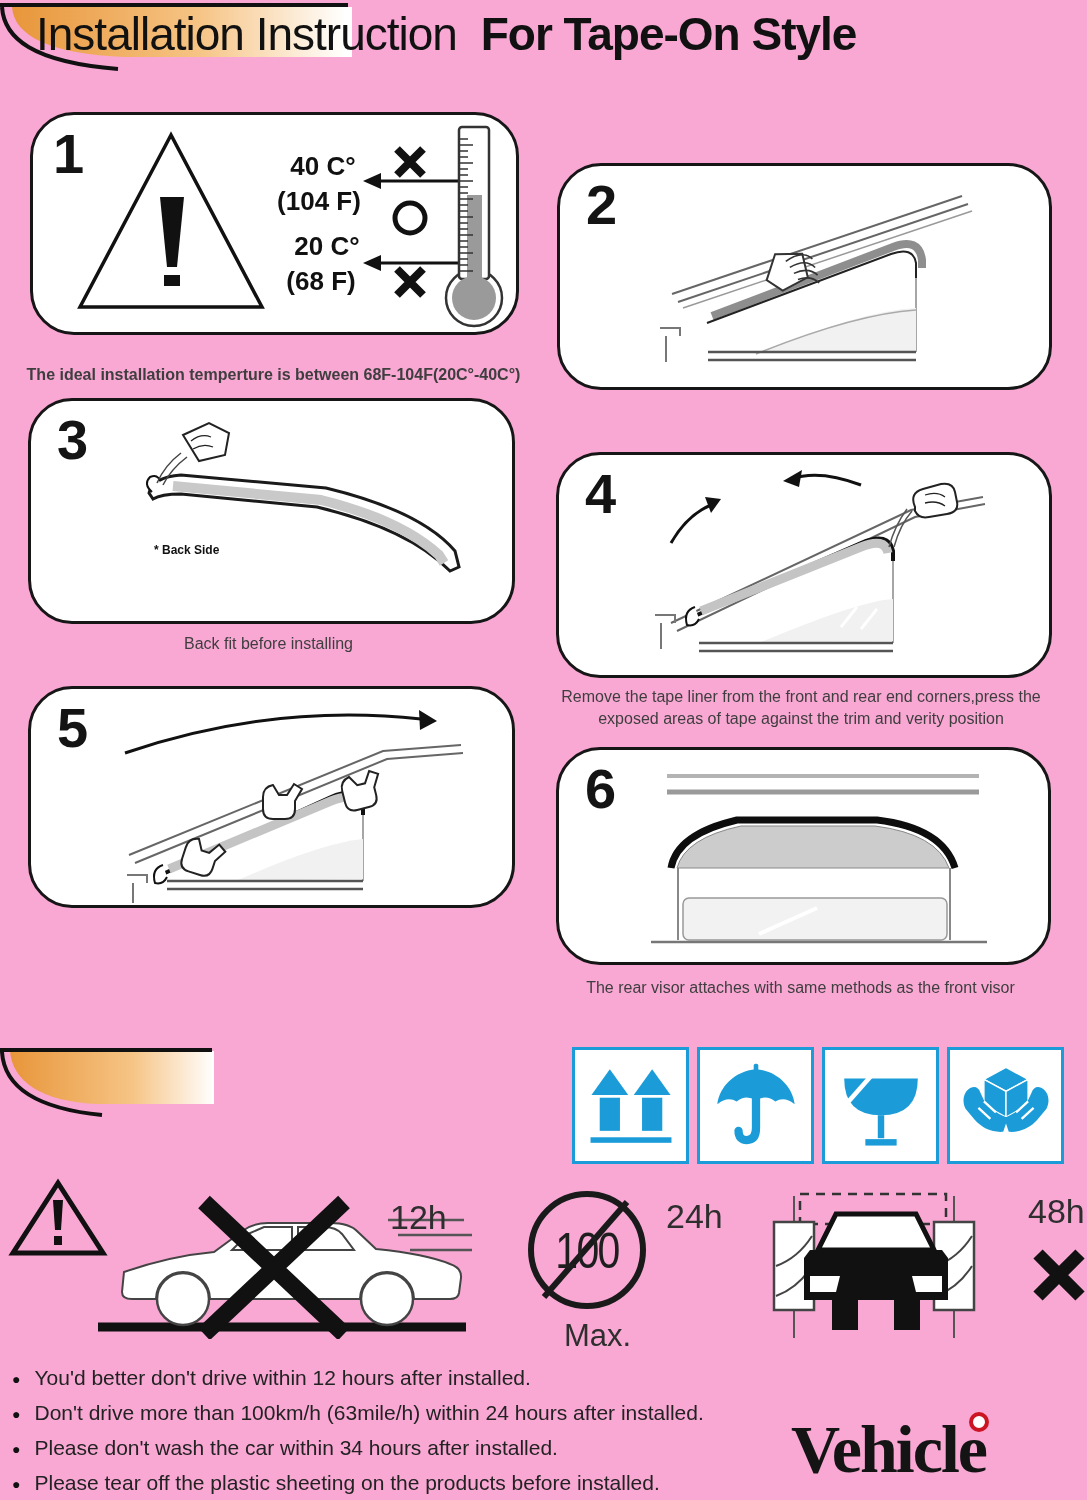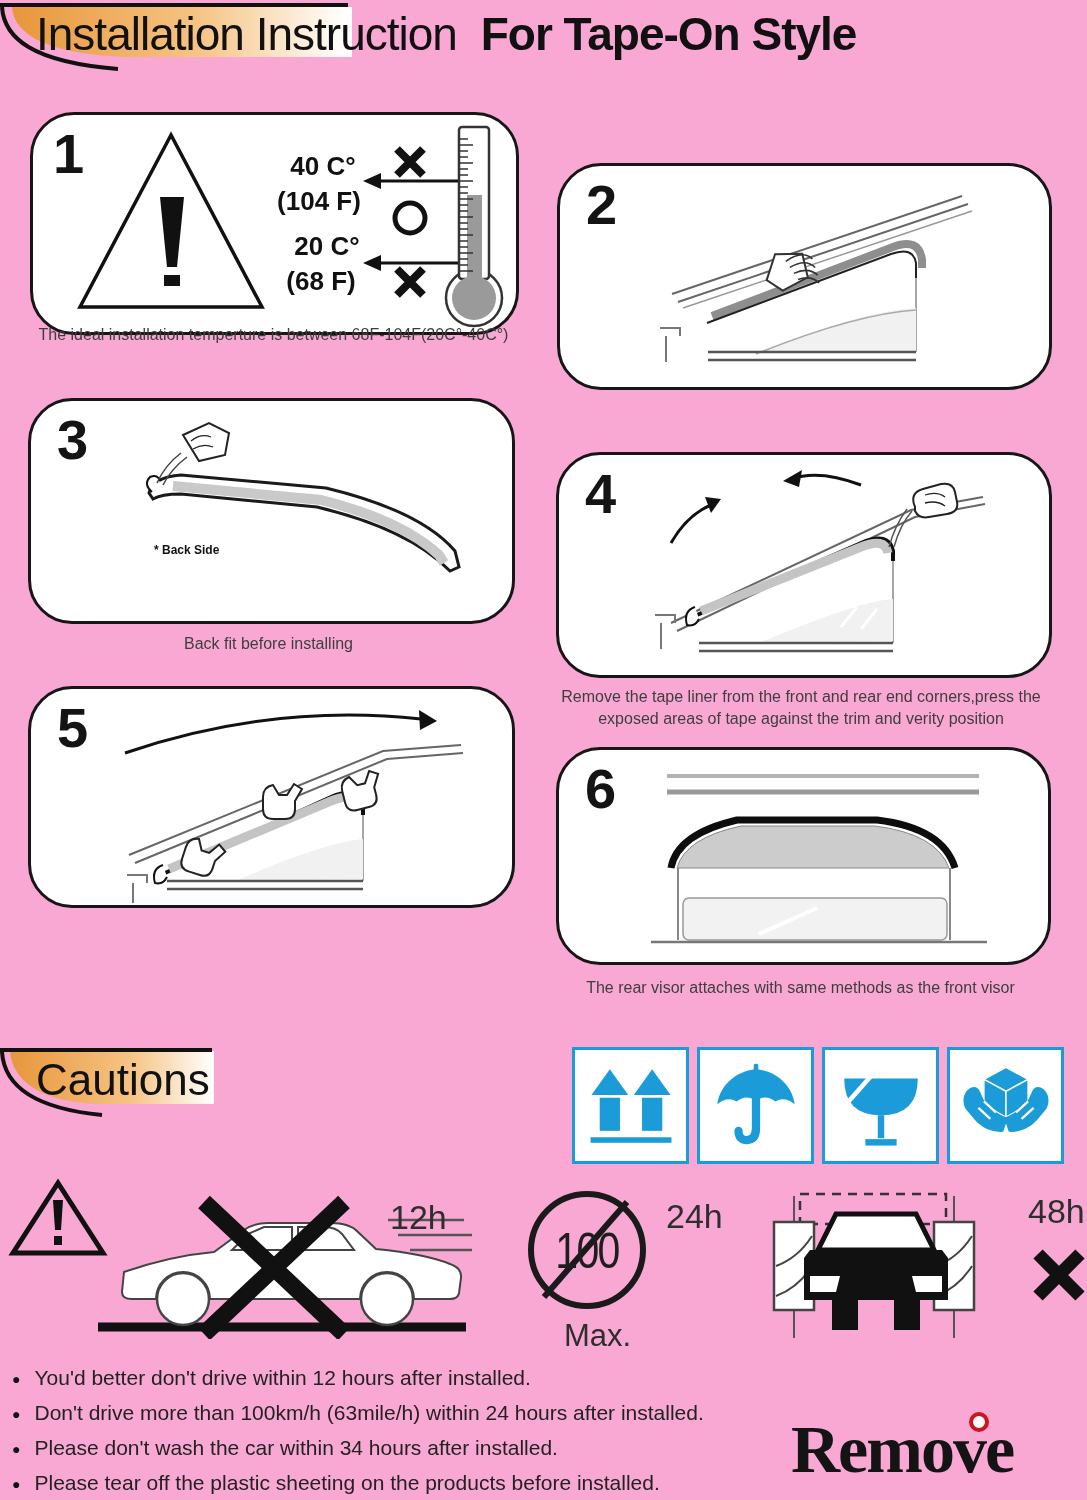--- a/index.html
+++ b/index.html
@@ -76,21 +76,21 @@
       <path d="M364,154 L390,180 M390,154 L364,180" stroke="#111" stroke-width="8"></path>
       <g>
         <circle cx="441" cy="183" r="28" fill="#fff" stroke="#333" stroke-width="2.5"></circle>
         <rect x="426" y="12" width="30" height="152" rx="3" fill="#fff" stroke="#333" stroke-width="2.5"></rect>
         <rect x="434" y="80" width="15" height="92" fill="#9a9a9a"></rect>
         <circle cx="441" cy="183" r="22" fill="#9a9a9a"></circle>
         <path d="M427,24h8M427,30h13M427,36h8M427,42h8M427,48h13M427,54h8M427,60h8M427,66h13M427,72h8M427,78h8M427,84h13M427,90h8M427,96h8M427,102h13M427,108h8M427,114h8M427,120h13M427,126h8M427,132h8M427,138h13M427,144h8M427,150h8M427,156h13" stroke="#333" stroke-width="1.5"></path>
       </g>
     </svg>
   </div>
-  <div class="caption" style="left:26px;top:324px;width:495px;">The ideal installation temperture is between 68F-104F(20C°-40C°)</div>
+  <div class="caption" style="left:26px;top:364px;width:495px;font-weight:bold;">The ideal installation temperture is between 68F-104F(20C°-40C°)</div>
 
   <div class="panel" style="left:557px;top:163px;width:489px;height:221px;">
     <div class="step-num">2</div>
     <svg width="489" height="221" viewBox="0 0 489 221">
       <path d="M112,128 L402,30" stroke="#666" stroke-width="2" fill="none"></path>
       <path d="M118,136 L408,38" stroke="#666" stroke-width="2" fill="none"></path>
       <path d="M123,142 L412,45" stroke="#999" stroke-width="1.5" fill="none"></path>
       <path d="M152,150 L333,81 Q359,71 362,94 L362,102" fill="none" stroke="#8e8e8e" stroke-width="8"></path>
       <path d="M147,157 L331,88 Q353,80 356,97 L356,112" fill="none" stroke="#222" stroke-width="2"></path>
       <line x1="356" y1="112" x2="356" y2="186" stroke="#888" stroke-width="1.5"></line>
@@ -193,21 +193,20 @@
       <linearGradient id="gradC" x1="0" y1="0" x2="1" y2="0">
         <stop offset="0" stop-color="#E8963A"></stop>
           <stop offset="0.6" stop-color="#F6C485"></stop>
           <stop offset="1" stop-color="#ffffff"></stop>
       </linearGradient>
     </defs>
     <path d="M10,9 H214 V62 H98 C40,60 12,38 10,9 Z" fill="url(#gradC)"></path>
     <path d="M0,8 H212" stroke="#111" stroke-width="4" fill="none"></path>
     <path d="M2,10 C4,42 30,66 102,73" stroke="#111" stroke-width="4" fill="none"></path>
   </svg>
-  <div class="cautions-heading">Cautions</div>
 
   <div class="pack-row">
     <div class="pack-box">
       <svg width="92" height="92" viewBox="0 0 100 100" fill="#1B9CD8">
         <polygon points="7,38 27,10 47,38"></polygon>
           <rect x="16" y="41" width="22" height="36"></rect>
         <polygon points="53,38 73,10 93,38"></polygon>
           <rect x="62" y="41" width="22" height="36"></rect>
         <rect x="6" y="84" width="88" height="6"></rect>
       </svg>
@@ -298,17 +297,17 @@
         <span class="bullet-dot">●</span>
         <span>Please don't wash the car within 34 hours after installed.</span>
       </li>
     <li>
         <span class="bullet-dot">●</span>
         <span>Please tear off the plastic sheeting on the products before installed.</span>
       </li>
   </ul>
 
   <div class="brand">
-    <span>Remove</span>
+    <span>Vehicle</span>
     <span class="brand-ring"></span>
   </div>
 
 </div>
 
 </body></html>

